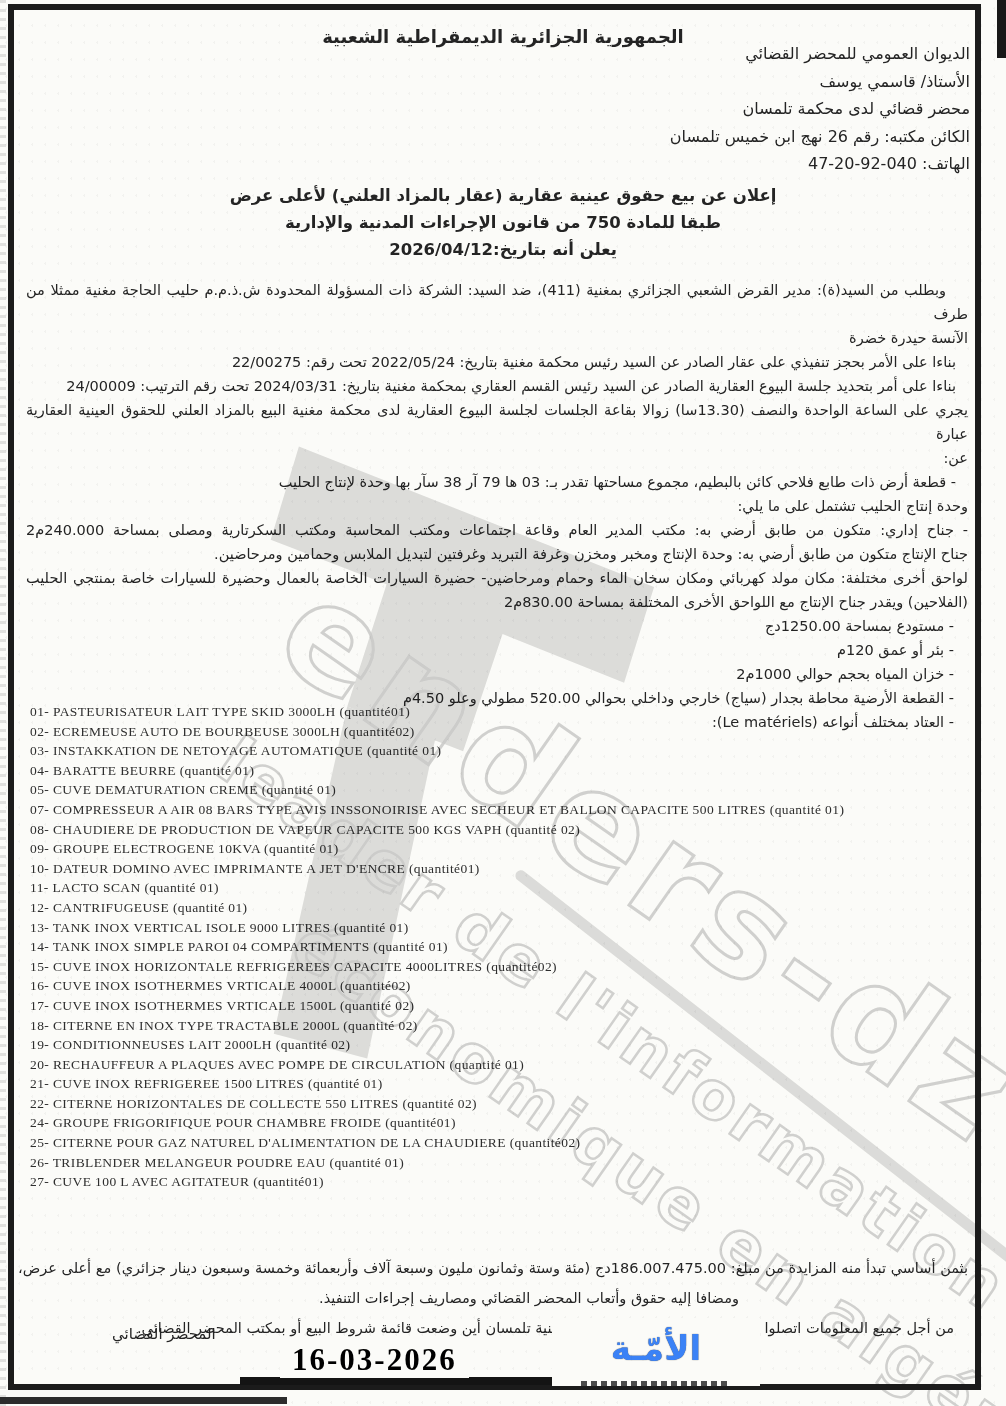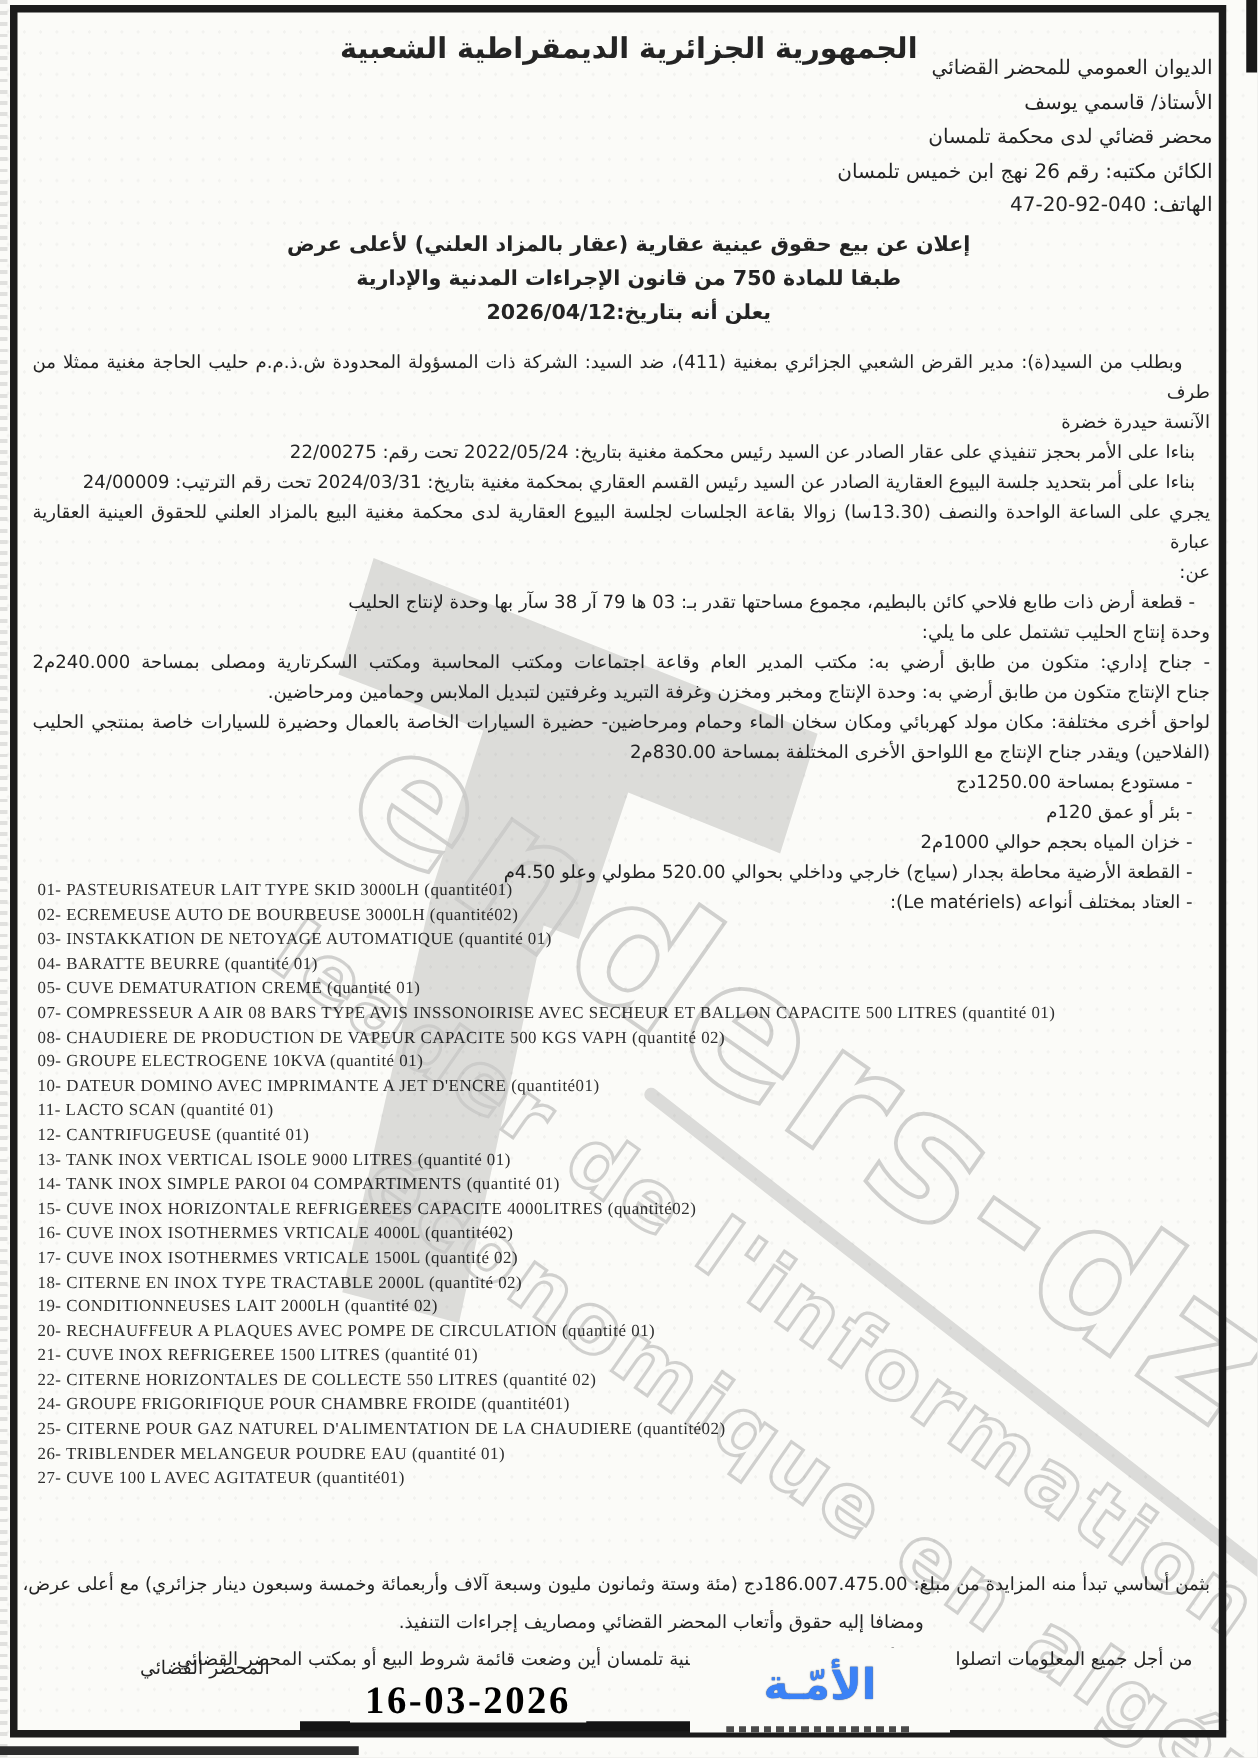--- a/index.html
+++ b/index.html
@@ -17,21 +17,21 @@
   }
   
   .edge-left{position:absolute;left:0;top:0;width:6px;height:1406px;z-index:1;
     background:repeating-linear-gradient(180deg, rgba(0,0,0,.30) 0 3px, transparent 3px 9px); opacity:.35;}
   .edge-topright{position:absolute;right:0;top:0;width:9px;height:58px;background:#181818;z-index:3;}
   .edge-bottomleft{position:absolute;left:0;top:1397px;width:287px;height:7px;background:#2c2c2c;z-index:3;}
 
   
   .content{position:absolute; inset:0; z-index:1;}
   .republic{position:absolute; left:0; right:0; top:26px; text-align:center;
-    font-size:23px; font-weight:bold; direction:rtl;}
+    font-size:18px; font-weight:bold; direction:rtl;}
   .office{position:absolute; right:36px; top:40px; text-align:right; direction:rtl;
     font-size:16px; line-height:27.5px;}
   .announce{position:absolute; left:0; right:0; top:182px; text-align:center; direction:rtl;
     font-size:16.5px; font-weight:bold; line-height:27px;}
   .body{position:absolute; left:26px; right:38px; top:278px; direction:rtl;
     font-size:14.5px; line-height:24px;}
   .bline.right{text-align:right;}
   .bline.stretch{text-align:justify; text-align-last:justify;}
   .bline.dash{text-align:right; padding-right:14px;}
   .bline.ind1{text-indent:22px;}

